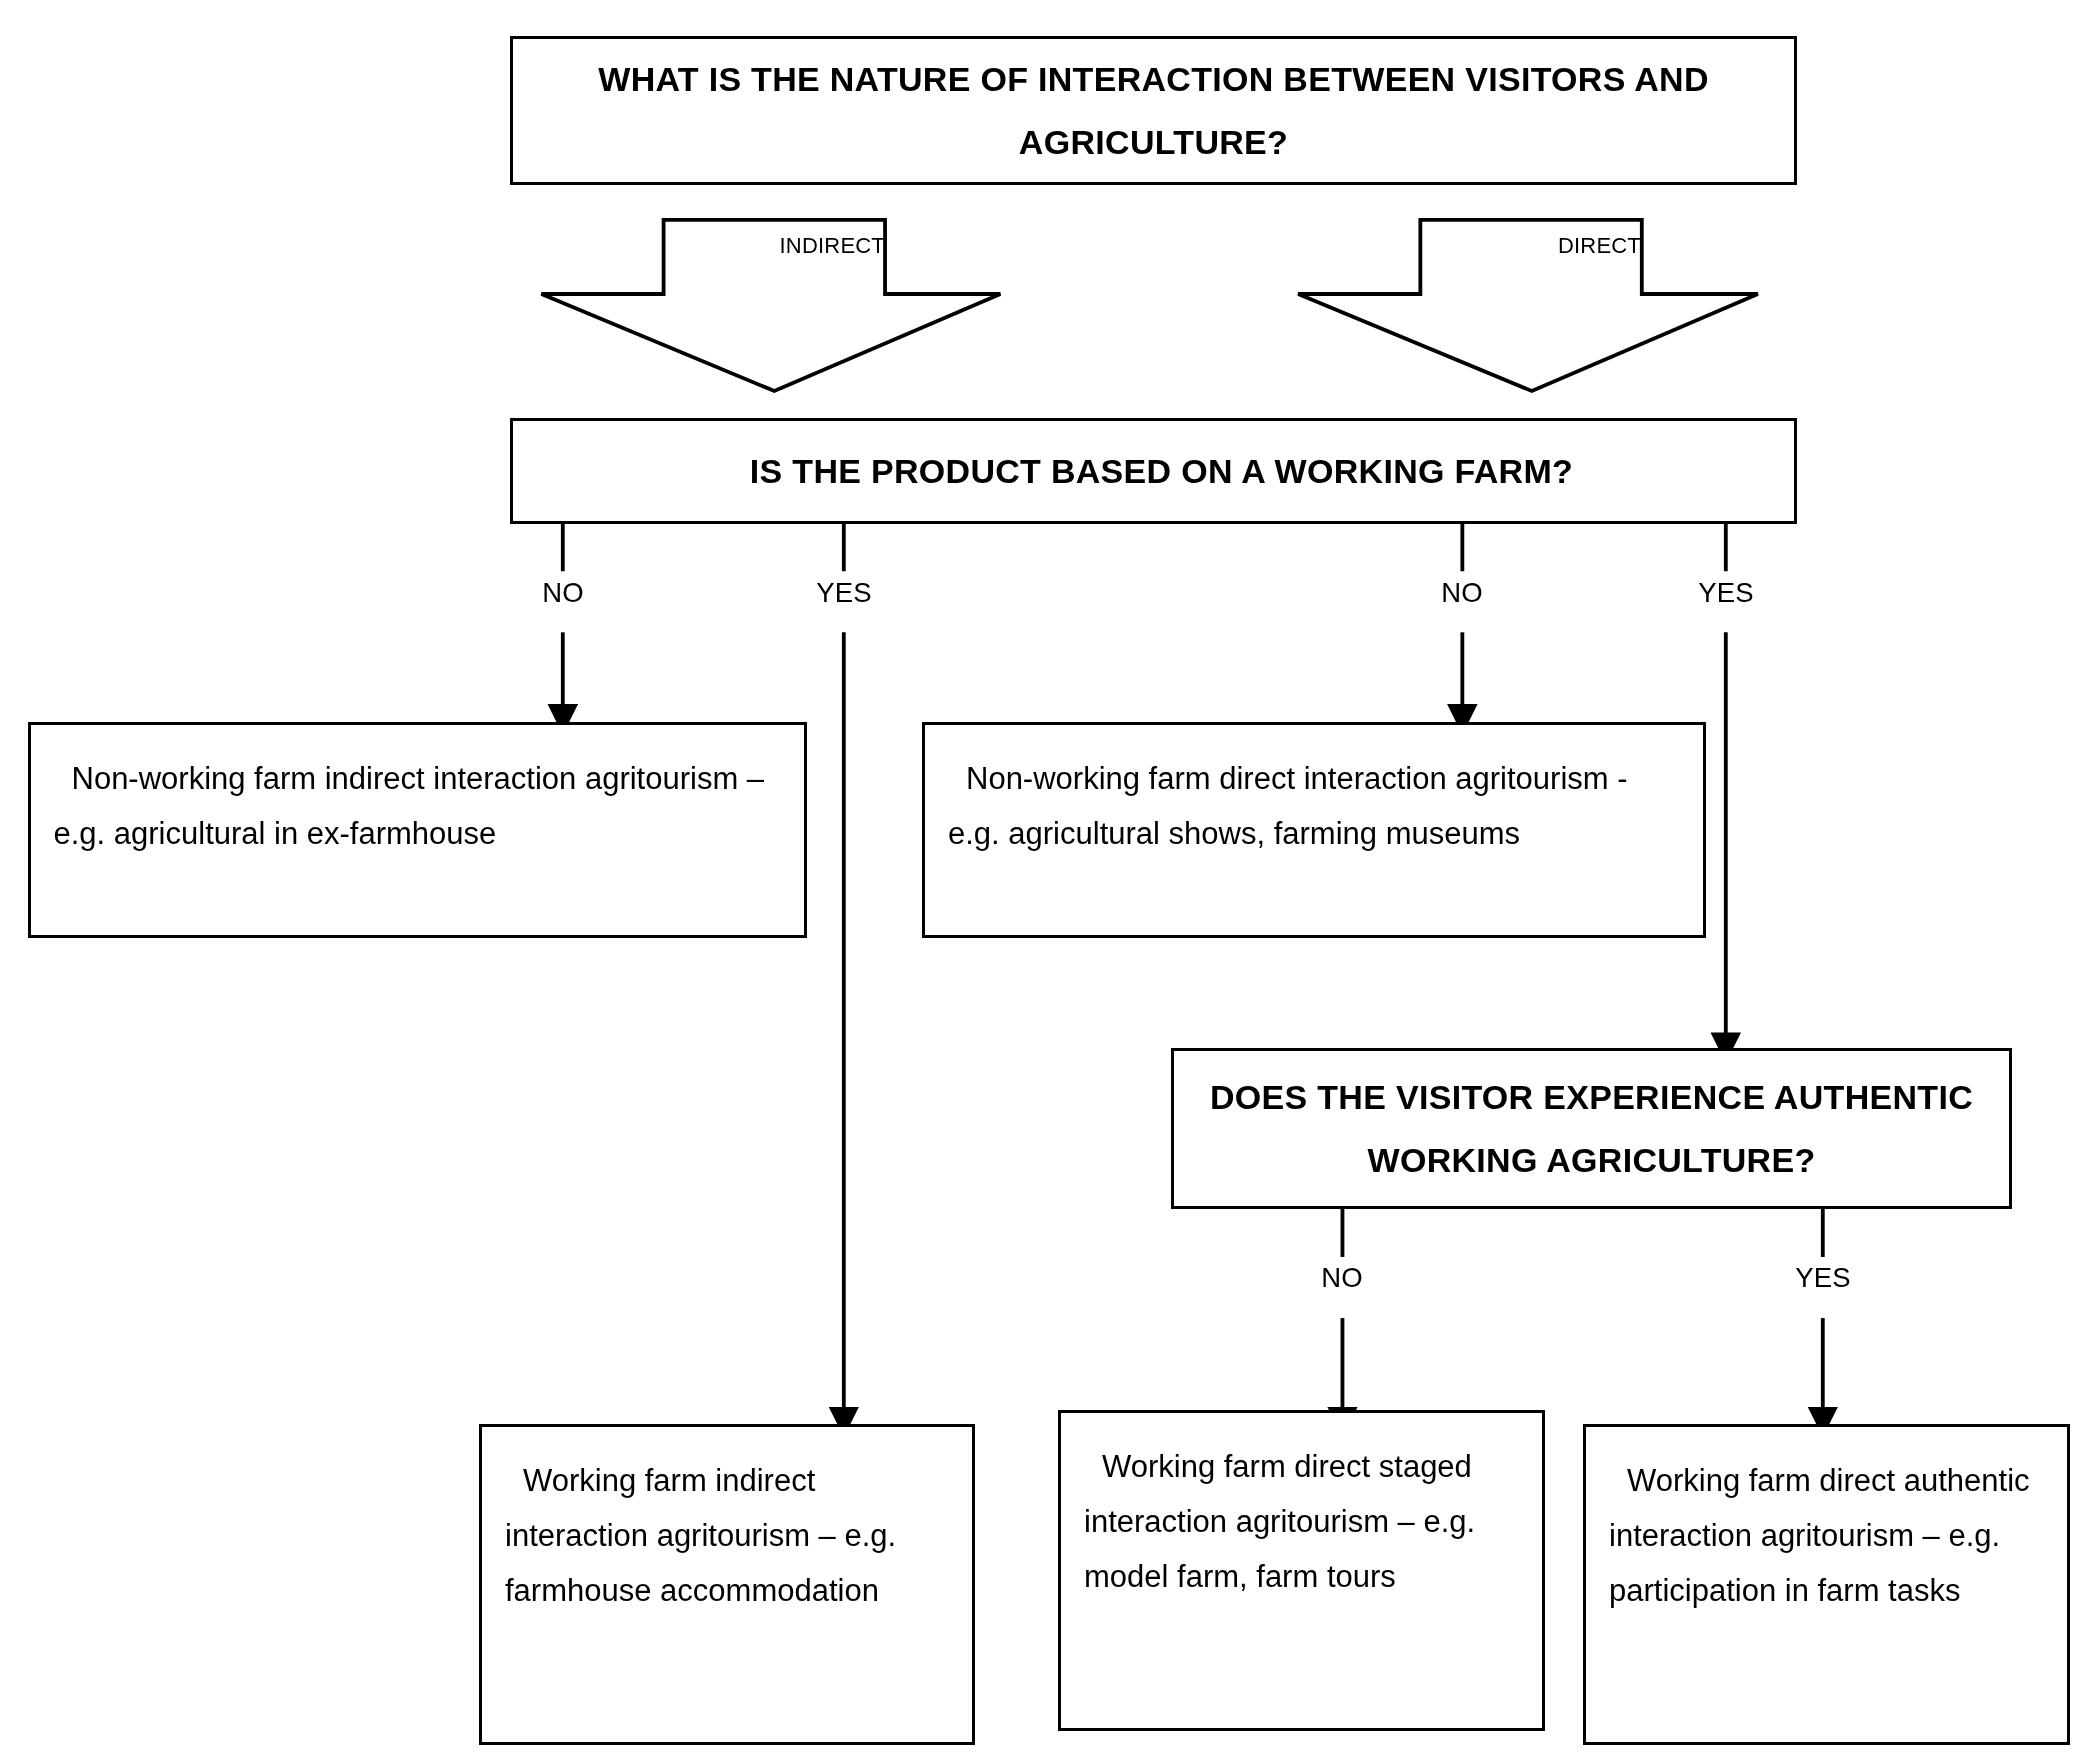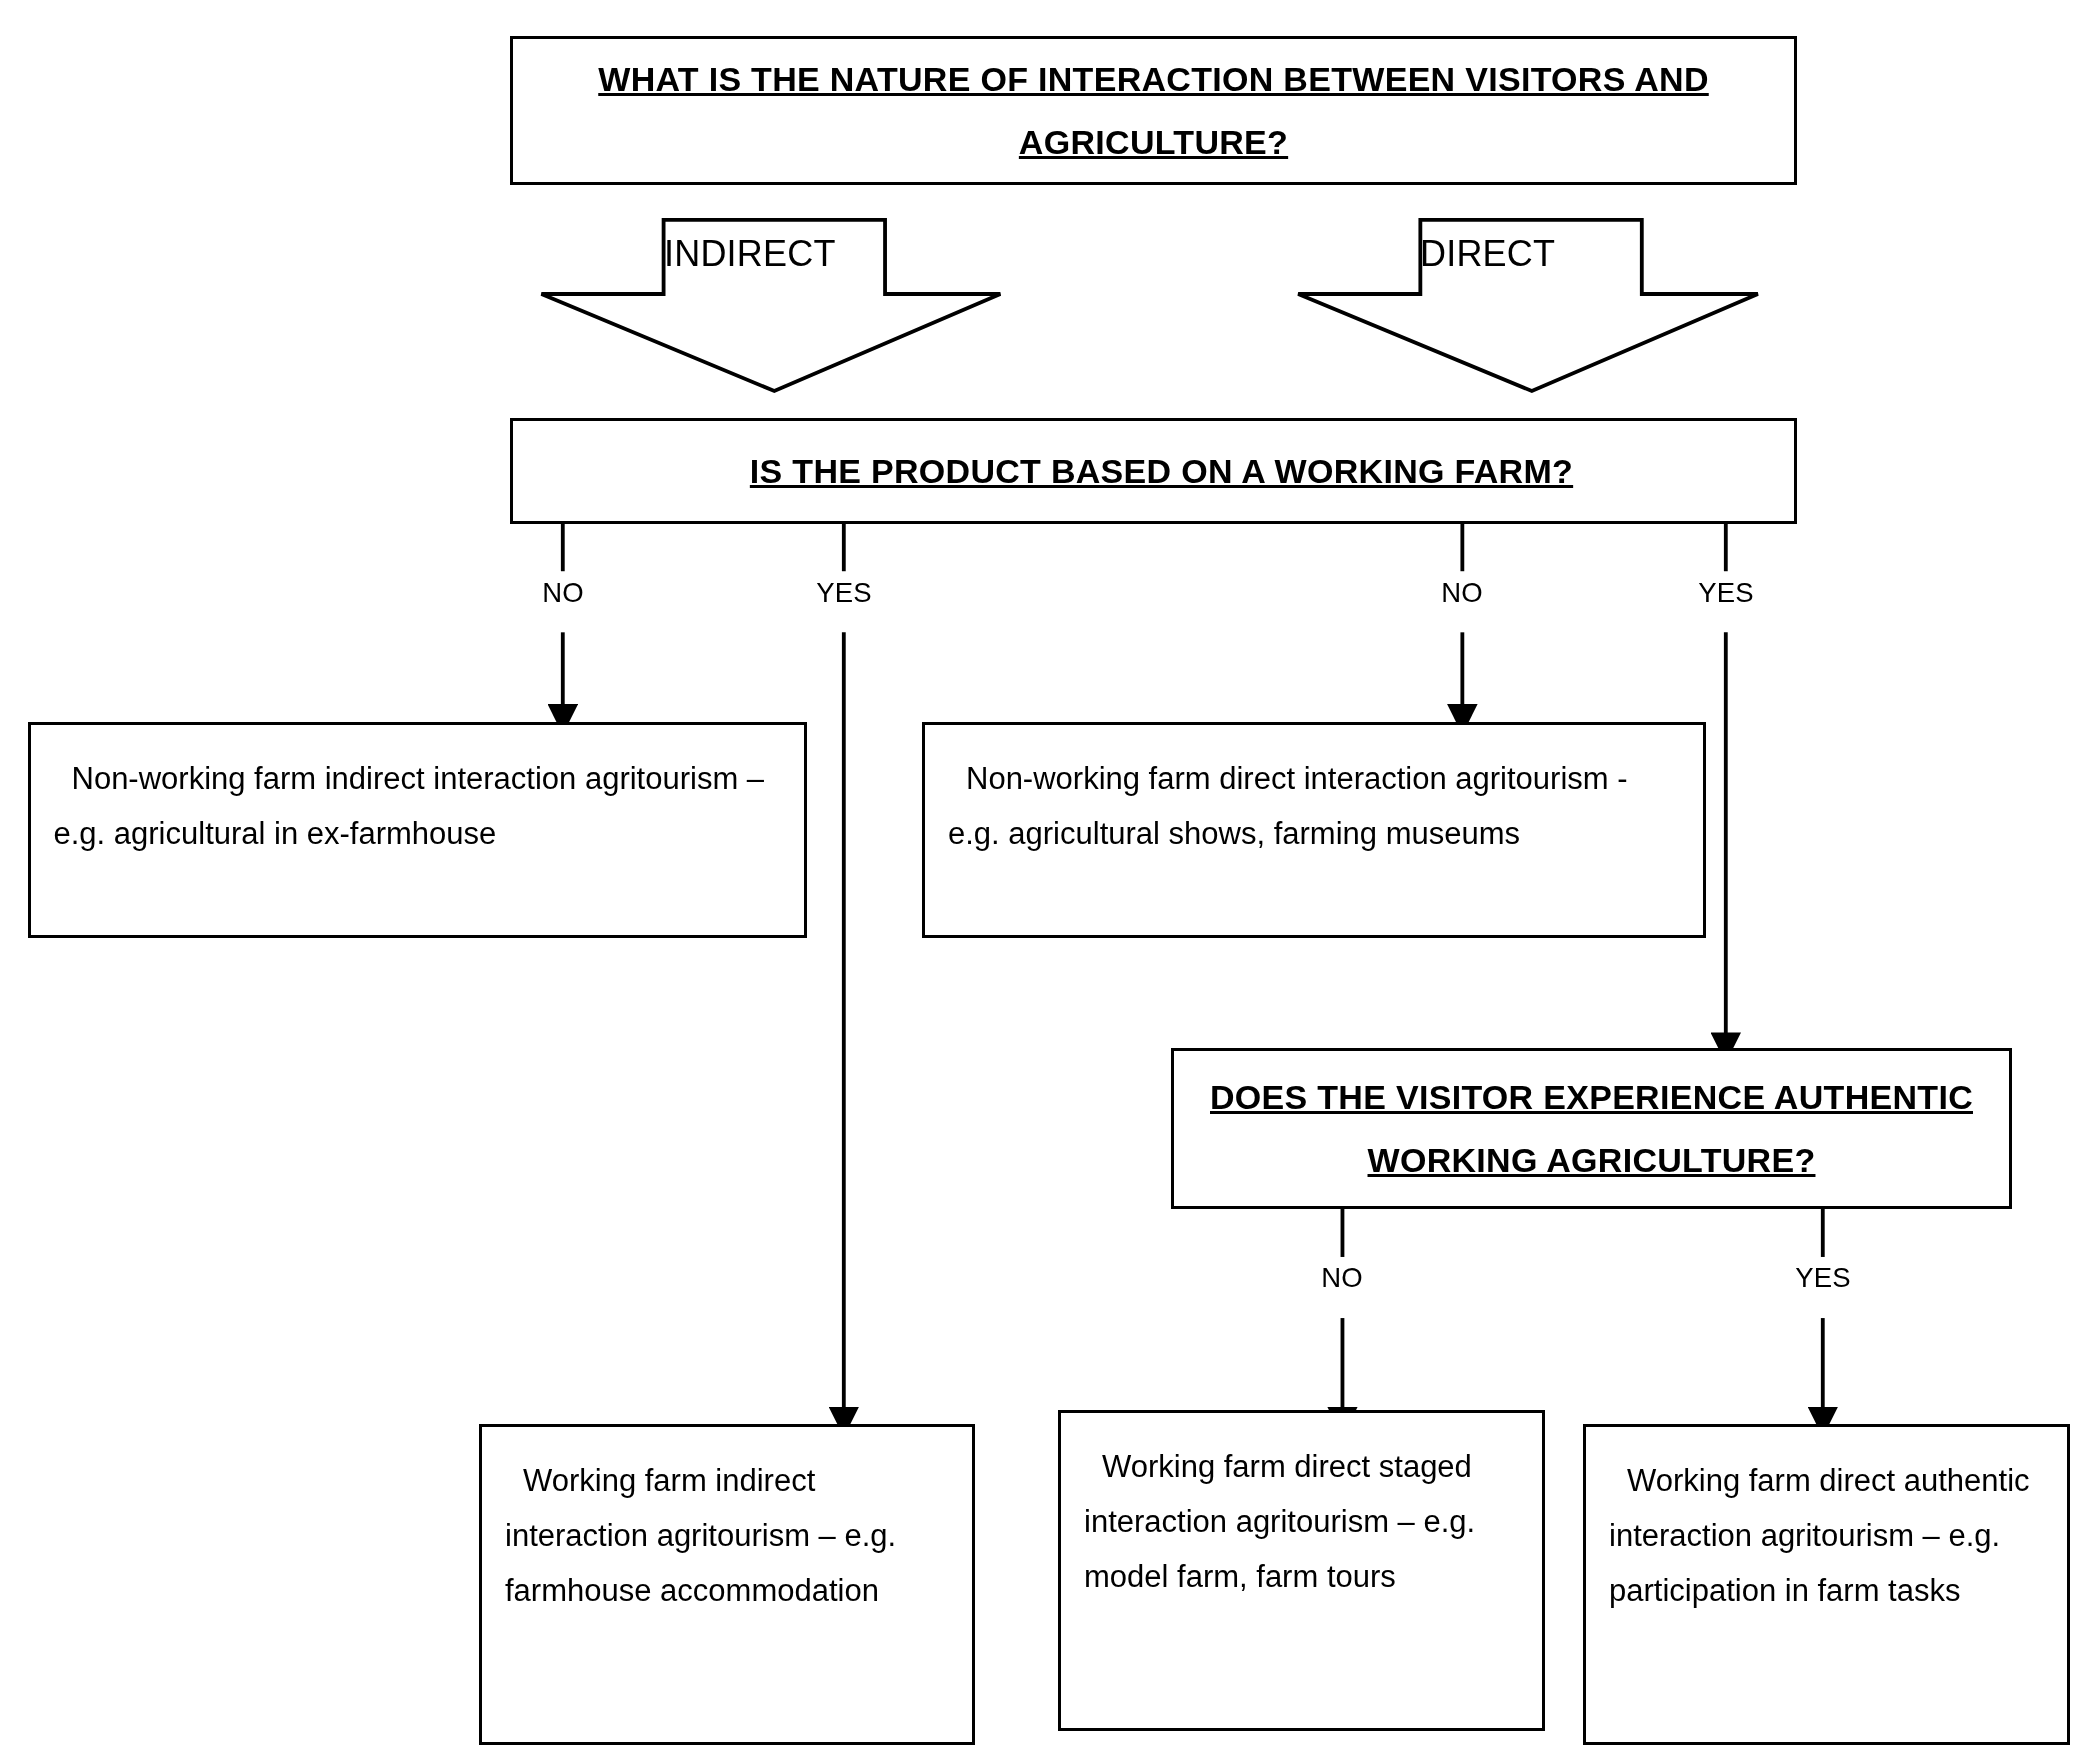--- a/index.html
+++ b/index.html
@@ -28,21 +28,20 @@
     align-items: center;
     justify-content: center;
   }
   .qtext {
     font-weight: bold;
     font-size: 34px;
     line-height: 1.85;
     text-align: center;
     letter-spacing: 0.3px;
     padding: 0 18.3px;
-    text-decoration: underline;
   }
   .leaf {
     display: block;
     padding: 26px 23px 13.7px 23px;
   }
   .leaf .ltext {
     font-size: 31px;
     line-height: 1.78;
     text-align: left;
   }
@@ -53,22 +52,22 @@
   .edge-label {
     position: absolute;
     font-size: 27.5px;
     font-weight: normal;
     text-align: center;
     white-space: nowrap;
     letter-spacing: 0.2px;
   }
   .arrow-label {
     position: absolute;
-    font-size: 36px;
-    text-align: left;
+    font-size: 22px;
+    text-align: right;
     white-space: nowrap;
     letter-spacing: 0.2px;
   }
   svg.lines {
     position: absolute;
     left: 0;
     top: 0;
     width: 2087px;
     height: 1761px;
     pointer-events: none;

